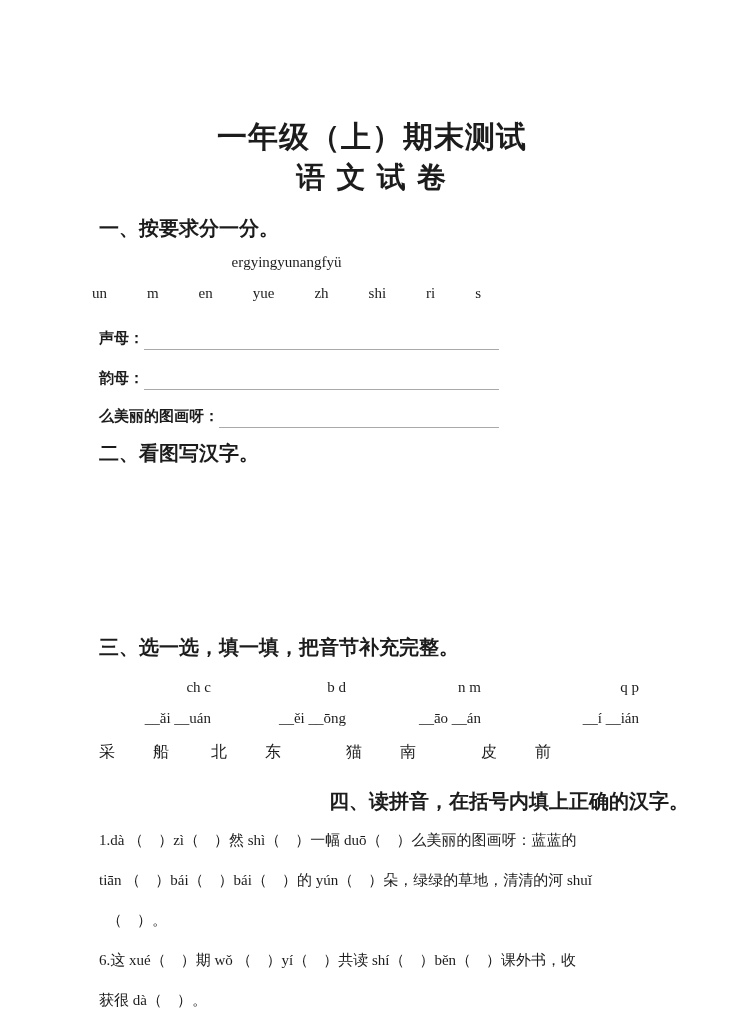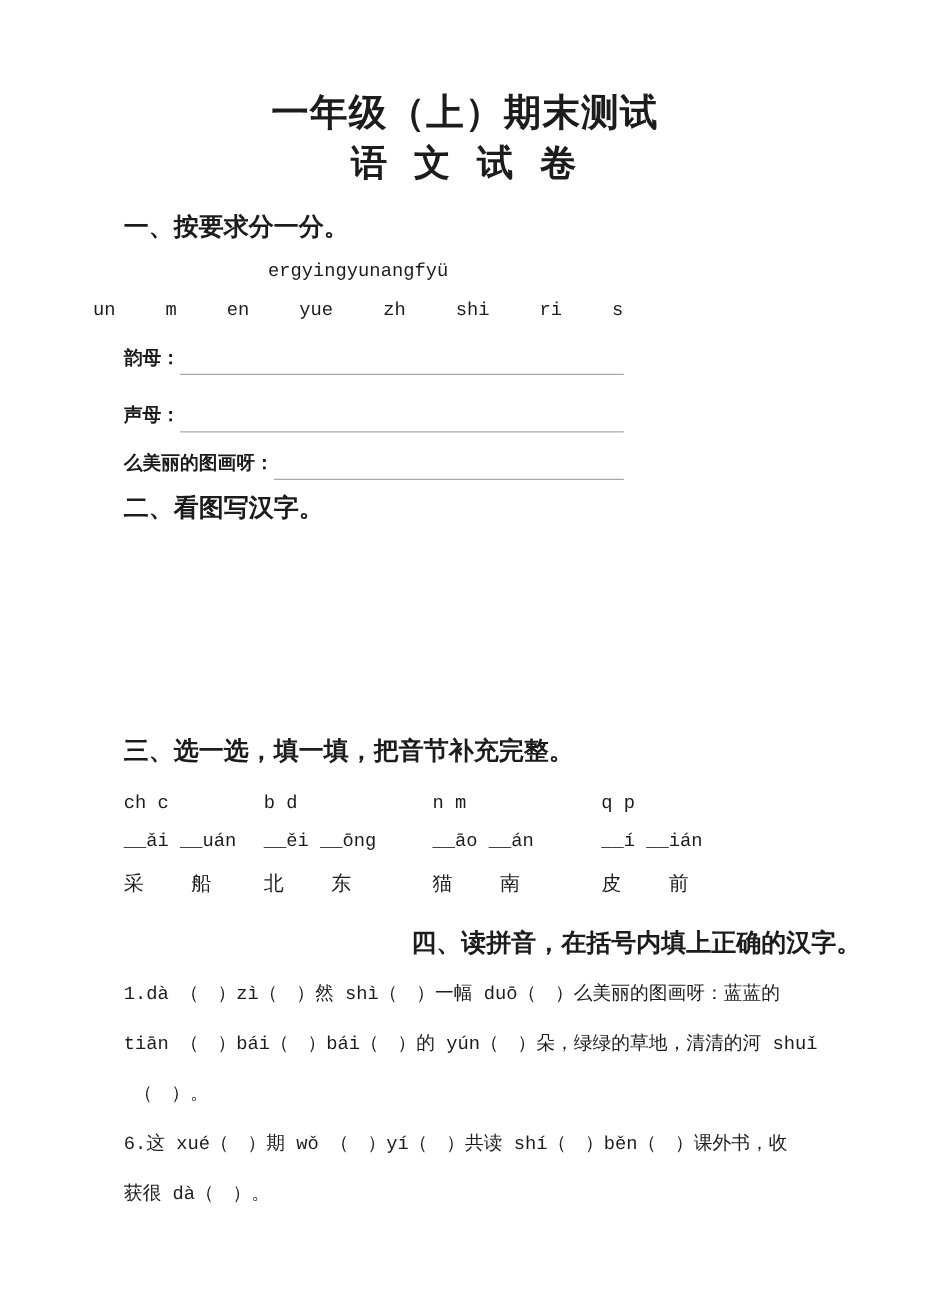--- a/index.html
+++ b/index.html
@@ -4,22 +4,22 @@
 <style>
   * { margin: 0; padding: 0; box-sizing: border-box; }
   html, body { background: #ffffff; }
   .page {
     position: relative;
     width: 726px;
     height: 1031px;
     margin: 0 auto;
     background: #ffffff;
     color: #1c1c1c;
-    font-family: Liberation Mono, monospace;
-    padding-top: 75px;
+    font-family: Liberation Serif, serif;
+    padding-top: 119px;
     overflow: hidden;
   }
   .title {
     text-align: center;
     font-size: 30px;
     font-weight: bold;
     line-height: 36px;
     letter-spacing: 1px;
   }
   .subtitle {
@@ -75,21 +75,21 @@
     height: 172px;
   }
   .s3-row {
     display: flex;
     font-size: 15px;
     line-height: 22px;
   }
   .s3-row1 { margin-top: 18px; }
   .s3-row2 { margin-top: 9px; }
   .s3-row3 { margin-top: 11px; line-height: 24px; }
-  .s3-cell { flex: 0 0 auto; }
+  .s3-cell { flex: 0 0 auto; text-align: right; }
   .s3-c1 { width: 112px; }
   .s3-c2 { width: 135px; }
   .s3-c3 { width: 135px; }
   .s3-c4 { width: 158px; }
   .s3-chars { display: flex; gap: 38px; font-size: 16px; }
   .para { margin-top: 8px; width: 580px; }
   .para-line {
     font-size: 15px;
     line-height: 40px;
     white-space: nowrap;
@@ -123,27 +123,27 @@
       <span>un</span>
       <span>m</span>
       <span>en</span>
       <span>yue</span>
       <span>zh</span>
       <span>shi</span>
       <span>ri</span>
       <span>s</span>
     </div>
 
-    <div class="answer-line ans-2">
-      <span class="answer-label">韵母：</span>
+    <div class="answer-line ans-1">
+      <span class="answer-label">声母：</span>
       <span class="blank"></span>
     </div>
 
-    <div class="answer-line ans-1">
-      <span class="answer-label">声母：</span>
+    <div class="answer-line ans-2">
+      <span class="answer-label">韵母：</span>
       <span class="blank"></span>
     </div>
 
     <div class="answer-line ans-3">
       <span class="answer-label">么美丽的图画呀：</span>
       <span class="blank"></span>
     </div>
 
     <div class="sec-heading h-s2">二、看图写汉字。</div>
     <div class="image-area"></div>

